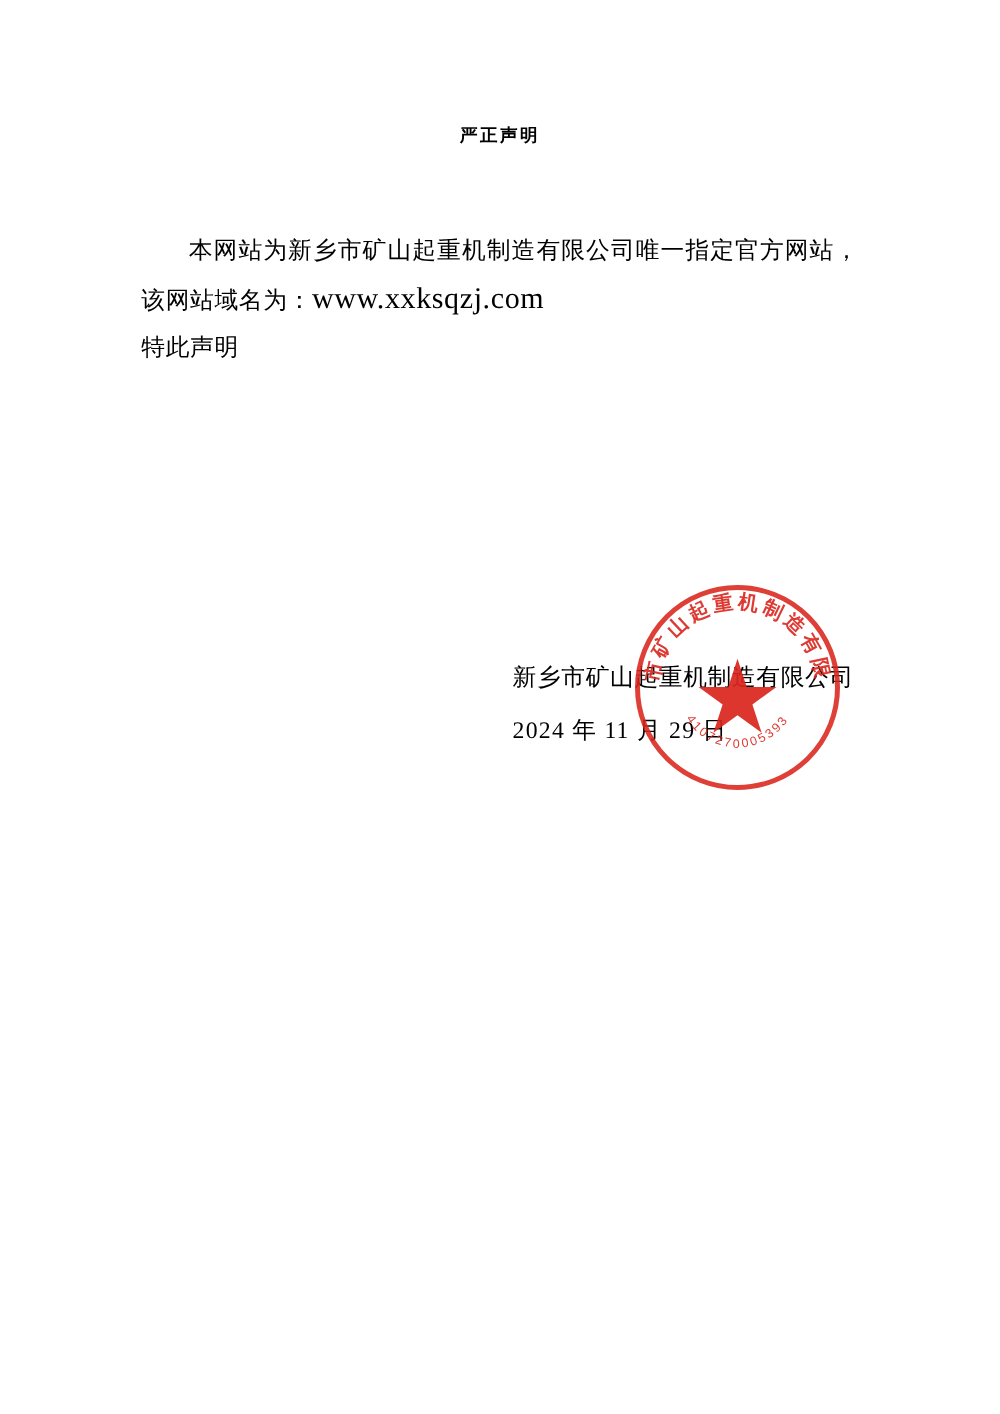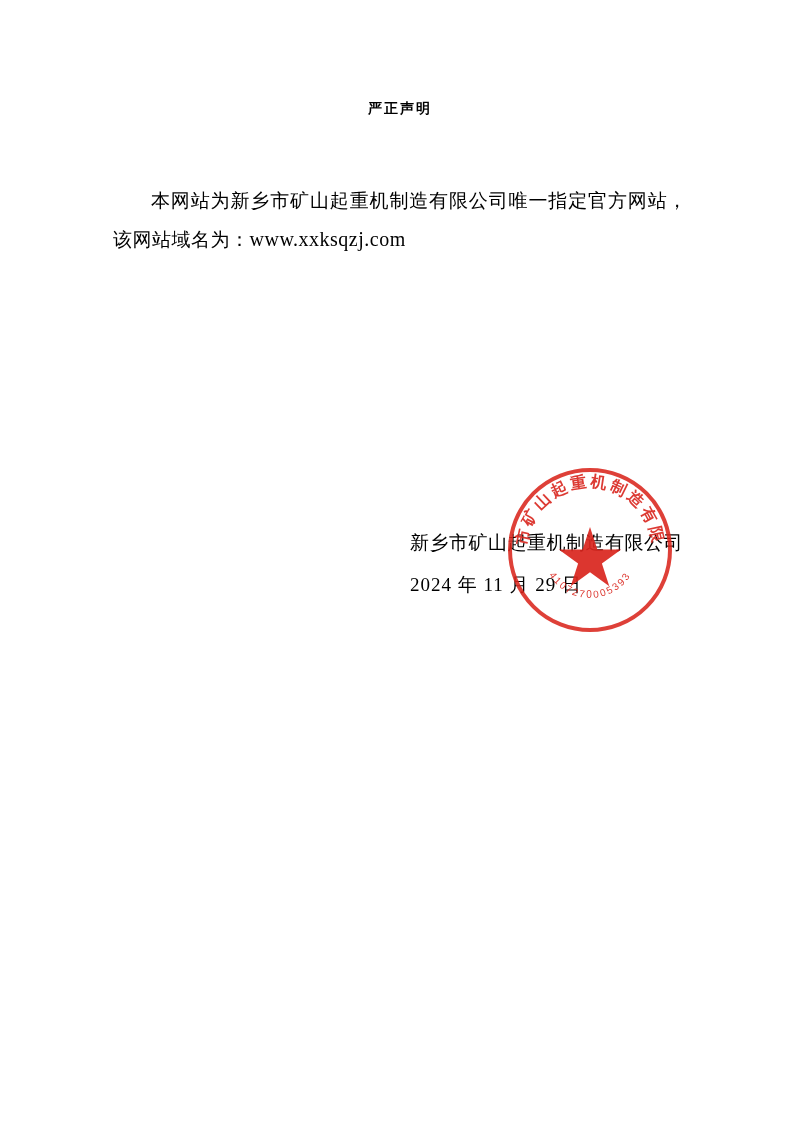--- a/index.html
+++ b/index.html
@@ -52,21 +52,21 @@
     margin: 0 0 0 0;
     letter-spacing: 0.5px;
   }
 
   .para.indent {
     text-indent: 38px;
   }
 
   .url {
     font-family: "Liberation Serif", "DejaVu Serif", serif;
-    font-size: 20px;
+    font-size: 24px;
     margin-top: 40px;
   }
 
   .signature {
     position: absolute;
     left: 410px;
     top: 522px;
     width: 290px;
     font-size: 19px;
     line-height: 42px;
@@ -94,20 +94,21 @@
 
 <div class="page">
 
   <div class="doc-title">严正声明</div>
 
   <div class="body-block">
 
     <p class="para indent"><span>本网站为新乡市矿山起重机制造有限公司唯一指定官方网站，该网站域名为：</span><span class="url">www.xxksqzj.com</span></p>
 
 
+    <p class="para">特此声明</p>
 
   </div>
 
   <div class="signature">
     <div class="sign-company">新乡市矿山起重机制造有限公司</div>
     <div class="sign-date">2024 年 11 月 29 日</div>
   </div>
 
   <div class="seal">
     <svg width="170" height="170" viewBox="0 0 170 170" xmlns="http://www.w3.org/2000/svg">

